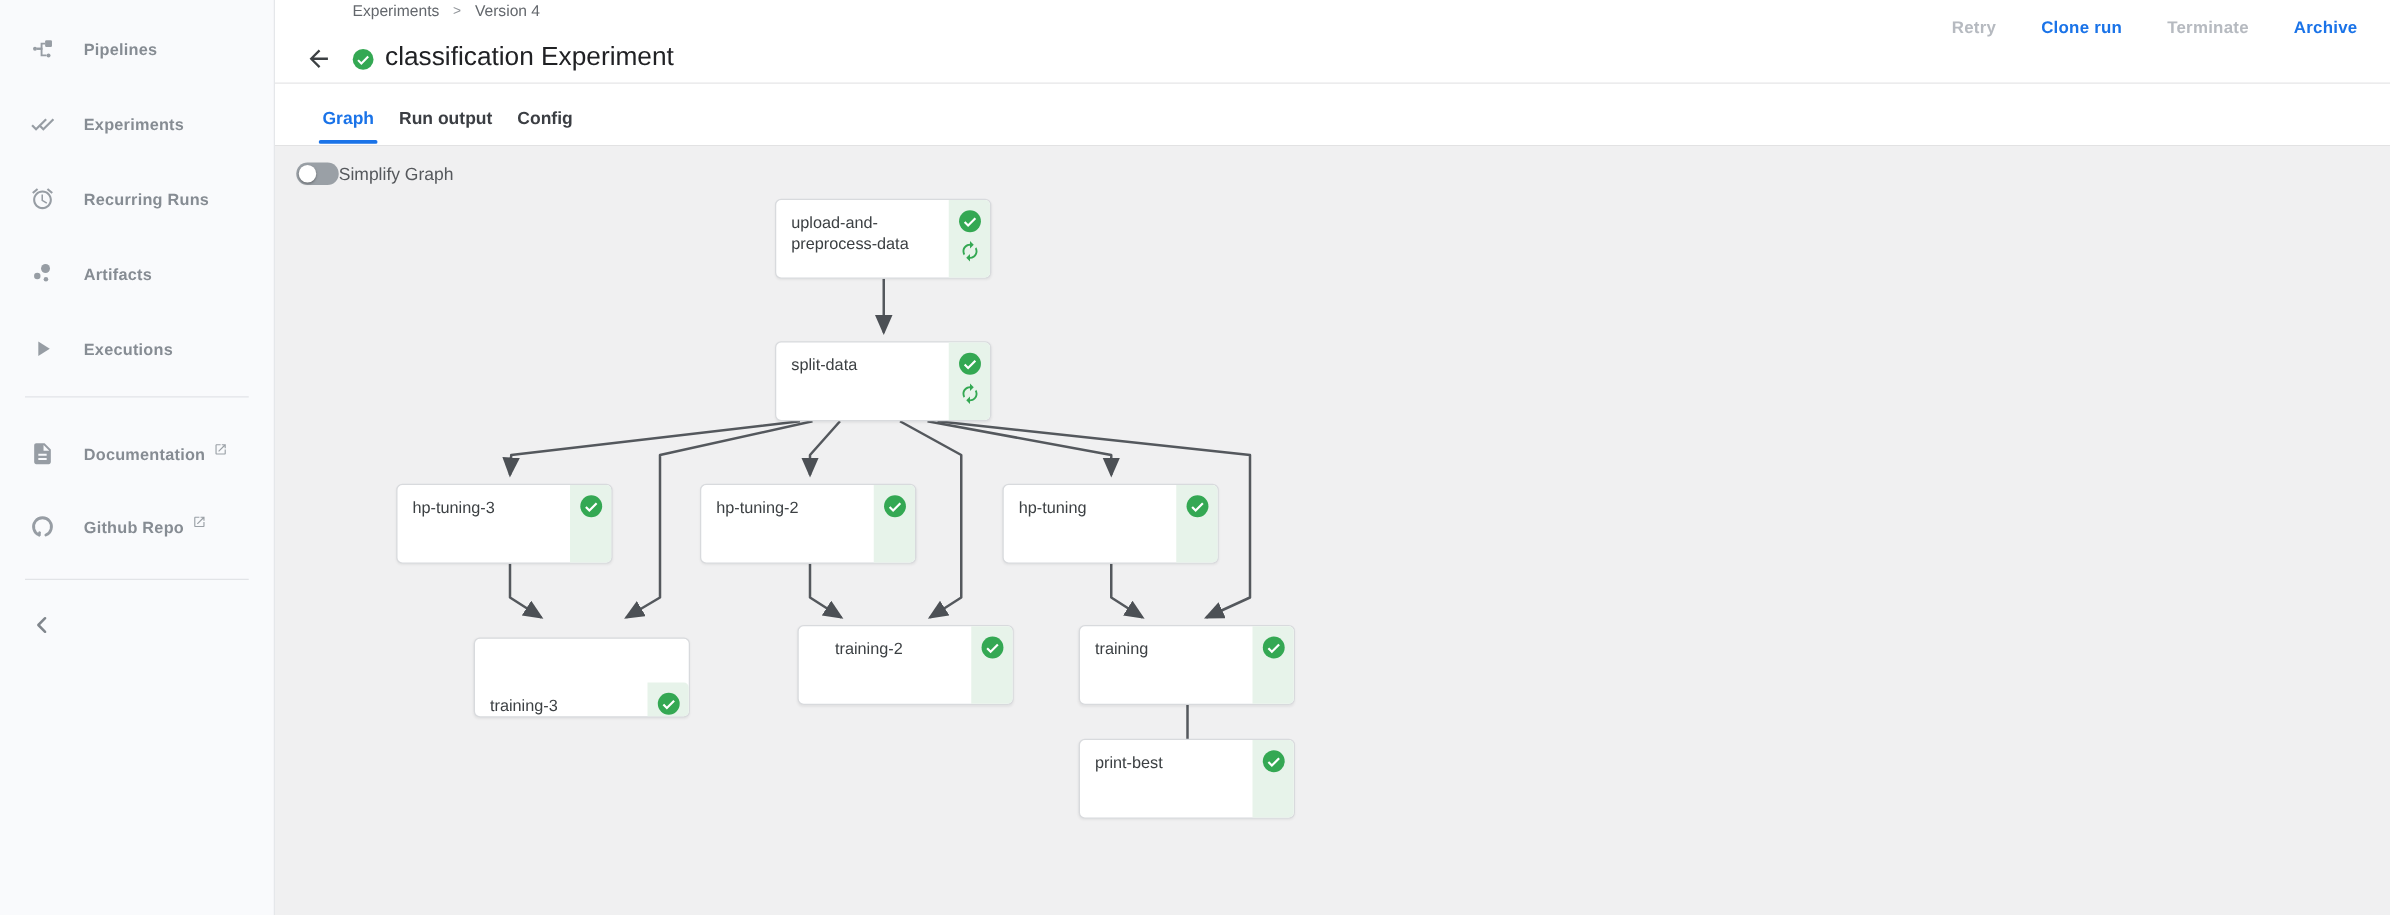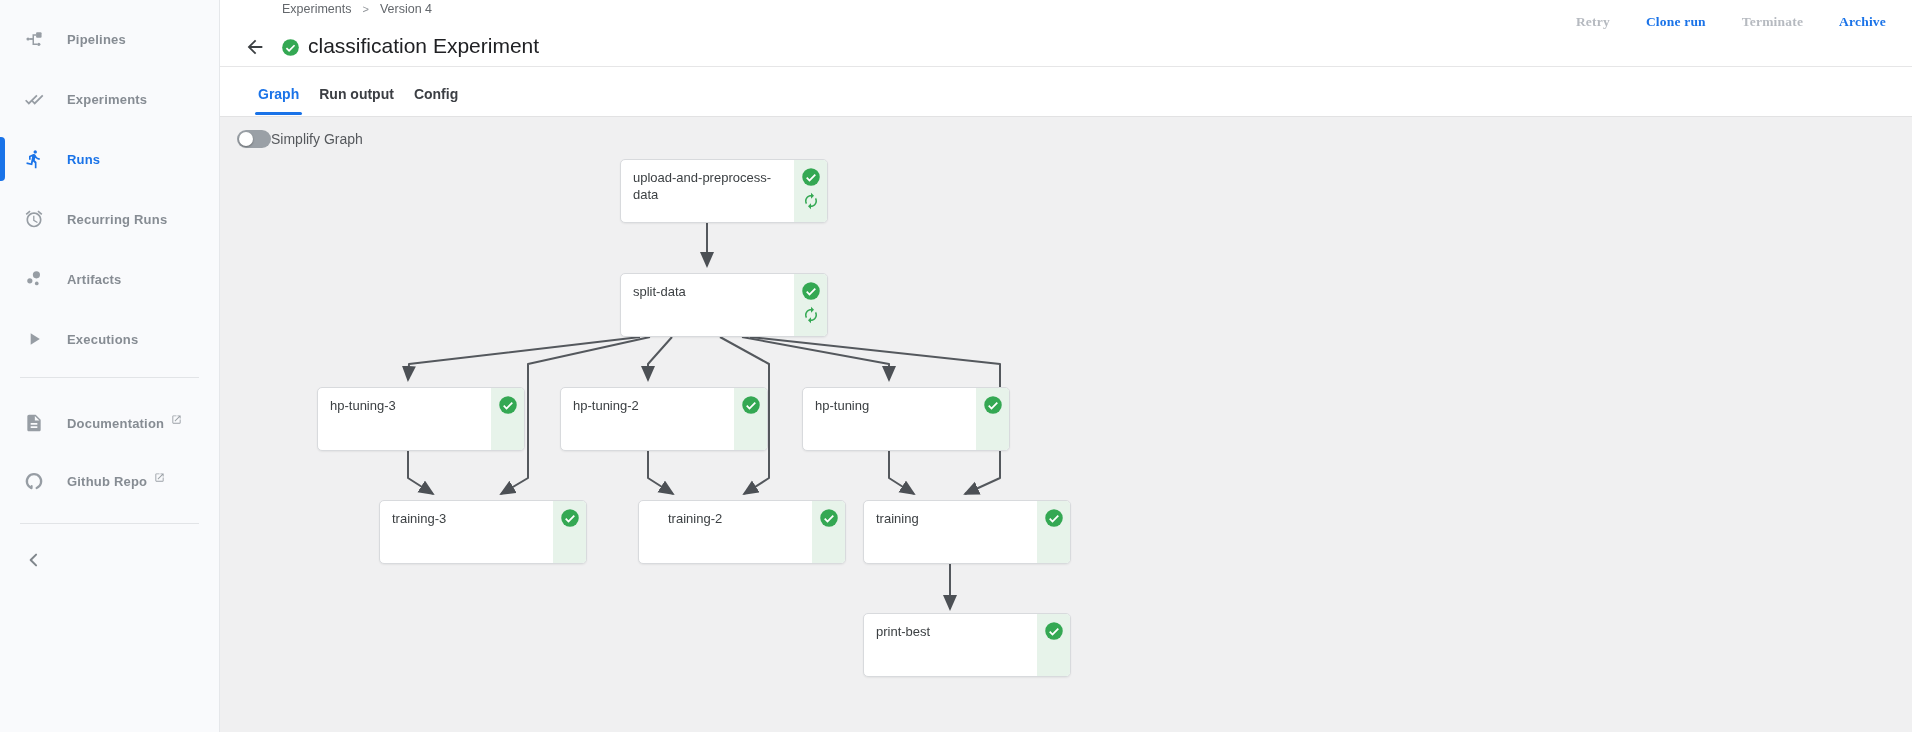--- a/index.html
+++ b/index.html
@@ -33,38 +33,38 @@
   .breadcrumb{position:absolute;left:62px;top:2px;display:flex;align-items:center;gap:11px;
     font-size:12.5px;color:#63676c;}
   .crumb{cursor:pointer;}
   .crumb-sep{font-size:11px;color:#8f9398;}
   .back-btn{position:absolute;left:24px;top:36px;width:22px;height:22px;color:#3c4043;cursor:pointer;}
   .back-btn svg{width:100%;height:100%;display:block;}
   .title-status{position:absolute;left:61px;top:38px;width:19px;height:19px;}
   .title-status svg{width:100%;height:100%;display:block;}
   .page-title{position:absolute;left:88px;top:34px;margin:0;font-size:21px;font-weight:400;color:#202124;}
   .header-rule{position:absolute;left:0;right:0;top:66px;height:1px;background:#e6e6e7;}
-  .actions{position:absolute;right:26px;top:14px;display:flex;gap:36px;font-family:Liberation Serif, serif;}
+  .actions{position:absolute;right:26px;top:14px;display:flex;gap:36px;}
   .action-btn{font-size:13.5px;font-weight:700;color:var(--accent);cursor:pointer;letter-spacing:.2px;}
   .action-btn.disabled{color:#b6bac0;cursor:default;}
   .tabs{position:absolute;left:38px;top:80px;display:flex;gap:20px;}
   .tab{position:relative;font-size:14px;font-weight:700;color:#3b3e43;padding:6px 0 14px;cursor:pointer;}
   .tab.active{color:var(--accent);}
   .tab.active::after{content:'';position:absolute;left:-3px;right:-3px;bottom:1px;height:3px;
     border-radius:3px;background:var(--accent);}
   
   .content{position:absolute;left:0;top:117px;right:0;bottom:0;background:#f0f0f1;overflow:hidden;}
   .toggle-row{position:absolute;left:17px;top:13px;display:flex;align-items:center;gap:0;z-index:3;}
   .switch{width:34px;height:18px;border-radius:9px;background:#9aa0a6;position:relative;cursor:pointer;}
   .switch .thumb{position:absolute;left:2px;top:2px;width:14px;height:14px;border-radius:50%;
     background:#fff;box-shadow:0 1px 2px rgba(0,0,0,.35);}
   .toggle-label{font-size:14px;color:#55585c;}
   #edge-layer{position:absolute;left:0;top:0;}
   .edge{fill:none;stroke:#54585d;stroke-width:2;stroke-linejoin:round;}
-  .gnode{position:absolute;width:208px;height:64px;background:#fff;border:1px solid #d8dadd;
+  .gnode{position:absolute;width:173px;height:64px;background:#fff;border:1px solid #d8dadd;
     border-radius:5px;box-sizing:border-box;display:flex;cursor:pointer;
     box-shadow:0 1px 2px rgba(0,0,0,.06);}
   .gnode .nlabel{flex:1;padding:9px 4px 0 12px;font-size:13px;line-height:17px;color:#3c4043;
     overflow:hidden;word-wrap:break-word;}
   .gnode .strip{width:33px;background:var(--success-bg);border-radius:0 4px 4px 0;
     display:flex;flex-direction:column;align-items:center;padding-top:7px;gap:5px;box-sizing:border-box;}
   .gnode .strip .st-ico{width:20px;height:20px;}
   .gnode .strip .st-ico svg{width:100%;height:100%;display:block;}
   .gnode .strip .cache-ico{width:18px;height:18px;color:var(--success);}
   .gnode .strip .cache-ico svg{width:100%;height:100%;display:block;}
@@ -87,29 +87,20 @@
         <span>Pipelines</span>
       </div>
       <div class="side-item">
         <span class="ico">
           <svg viewBox="0 0 24 24" fill="none" stroke="currentColor" stroke-width="2.1">
             <path d="M2 13.5 5.8 17.3 15.5 7.6"></path>
             <path d="M9 13.5 12.8 17.3 22.5 7.6"></path>
           </svg>
         </span>
         <span>Experiments</span>
-      </div>
-      <div class="side-item active">
-        <span class="active-bar"></span>
-        <span class="ico">
-          <svg viewBox="0 0 24 24" fill="currentColor">
-            <path d="M13.49 5.48c1.1 0 2-.9 2-2s-.9-2-2-2-2 .9-2 2 .9 2 2 2zm-3.6 13.9l1-4.4 2.1 2v6h2v-7.5l-2.1-2 .6-3c1.3 1.5 3.3 2.5 5.5 2.5v-2c-1.9 0-3.5-1-4.3-2.4l-1-1.6c-.4-.6-1-1-1.7-1-.3 0-.5.1-.8.1l-5.2 2.2v4.7h2v-3.4l1.8-.7-1.6 8.1-4.9-1-.4 2 7 1.4z"></path>
-          </svg>
-        </span>
-        <span>Runs</span>
       </div>
       <div class="side-item">
         <span class="ico">
           <svg viewBox="0 0 24 24" fill="currentColor">
             <path d="M22 5.72l-4.6-3.86-1.29 1.53 4.6 3.86L22 5.72zM7.88 3.39L6.6 1.86 2 5.71l1.29 1.53 4.59-3.85zM12.5 8H11v6l4.75 2.85.75-1.23-4-2.37V8zM12 4c-4.97 0-9 4.03-9 9s4.02 9 9 9c4.97 0 9-4.03 9-9s-4.03-9-9-9zm0 16c-3.87 0-7-3.13-7-7s3.13-7 7-7 7 3.13 7 7-3.13 7-7 7z"></path>
           </svg>
         </span>
         <span>Recurring Runs</span>
       </div>
       <div class="side-item">
@@ -287,21 +278,21 @@
           <div class="nlabel">hp-tuning</div>
           <div class="strip">
             <span class="st-ico">
               <svg viewBox="0 0 24 24">
                 <circle cx="12" cy="12" r="10.5" fill="#34a853"></circle>
                 <path d="M10.2 14.6 7.6 12l-1.5 1.5 4.1 4.1 7.7-7.7-1.5-1.5z" fill="#fff"></path>
               </svg>
             </span>
           </div>
         </div>
-        <div class="gnode" style="left: 159px; top: 383px;">
+        <div class="gnode" style="left: 159px; top: 393px; align-items: flex-end;">
           <div class="nlabel">training-3</div>
           <div class="strip">
             <span class="st-ico">
               <svg viewBox="0 0 24 24">
                 <circle cx="12" cy="12" r="10.5" fill="#34a853"></circle>
                 <path d="M10.2 14.6 7.6 12l-1.5 1.5 4.1 4.1 7.7-7.7-1.5-1.5z" fill="#fff"></path>
               </svg>
             </span>
           </div>
         </div>
@@ -320,21 +311,21 @@
           <div class="nlabel">training</div>
           <div class="strip">
             <span class="st-ico">
               <svg viewBox="0 0 24 24">
                 <circle cx="12" cy="12" r="10.5" fill="#34a853"></circle>
                 <path d="M10.2 14.6 7.6 12l-1.5 1.5 4.1 4.1 7.7-7.7-1.5-1.5z" fill="#fff"></path>
               </svg>
             </span>
           </div>
         </div>
-        <div class="gnode" style="left: 643px; top: 496px;">
+        <div class="gnode" style="left: 643px; top: 474px;">
           <div class="nlabel">print-best</div>
           <div class="strip">
             <span class="st-ico">
               <svg viewBox="0 0 24 24">
                 <circle cx="12" cy="12" r="10.5" fill="#34a853"></circle>
                 <path d="M10.2 14.6 7.6 12l-1.5 1.5 4.1 4.1 7.7-7.7-1.5-1.5z" fill="#fff"></path>
               </svg>
             </span>
           </div>
         </div>

